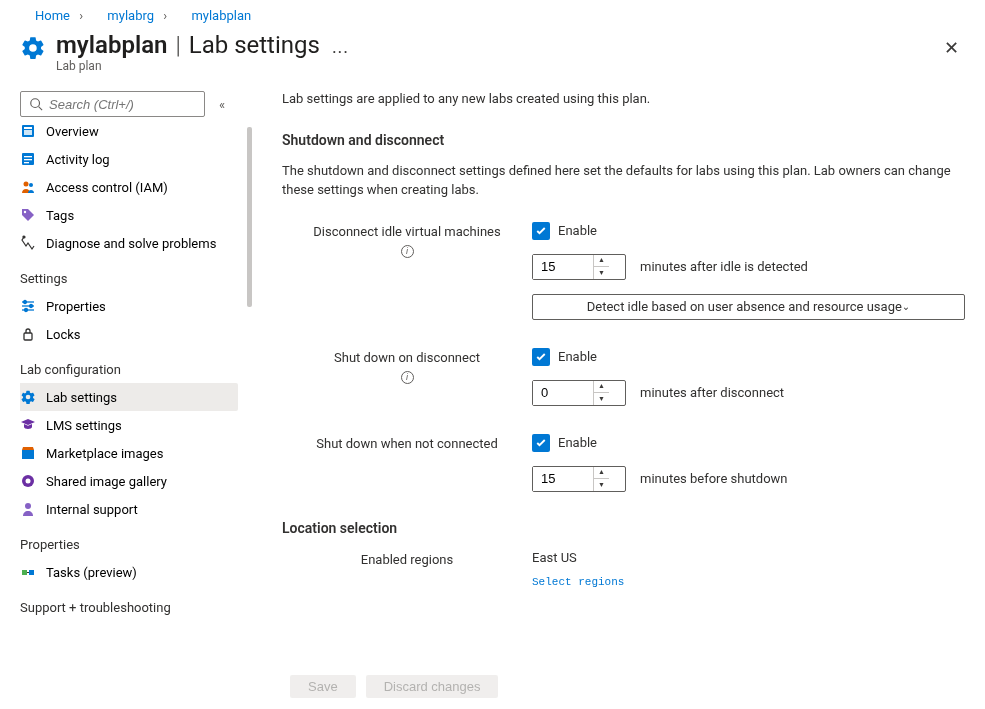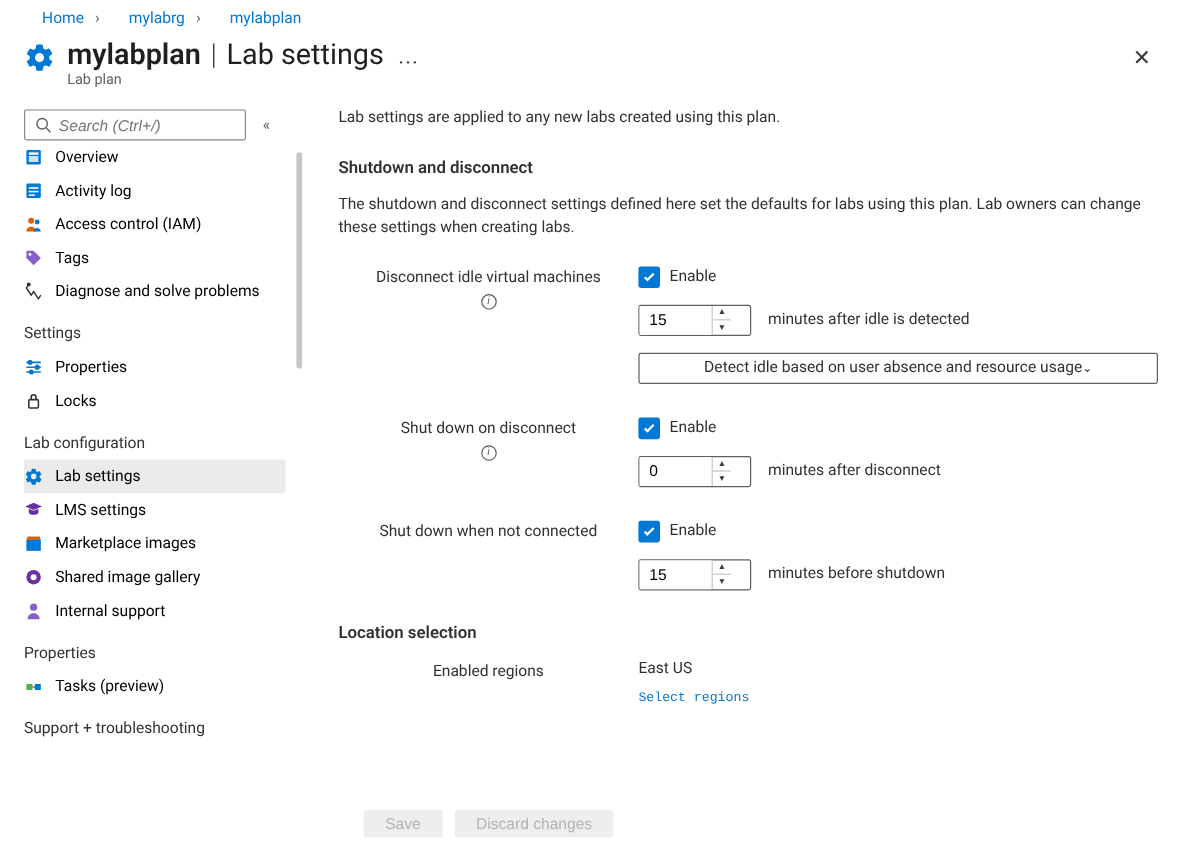--- a/index.html
+++ b/index.html
@@ -282,21 +282,21 @@
 
   .readonly-val {
     font-size: 13px;
     margin-bottom: 8px;
   }
   .link-row a { font-size: 11px; font-family: Liberation Mono, monospace; }
 
   .footer {
     position: absolute;
     bottom: 0;
-    left: 17px;
+    left: 4px;
     right: 0;
     padding: 12px 0 12px 34px;
     display: flex;
     gap: 10px;
     background: #fff;
   }
   .btn {
     font-size: 13px;
     padding: 4px 18px;
     border: none;

